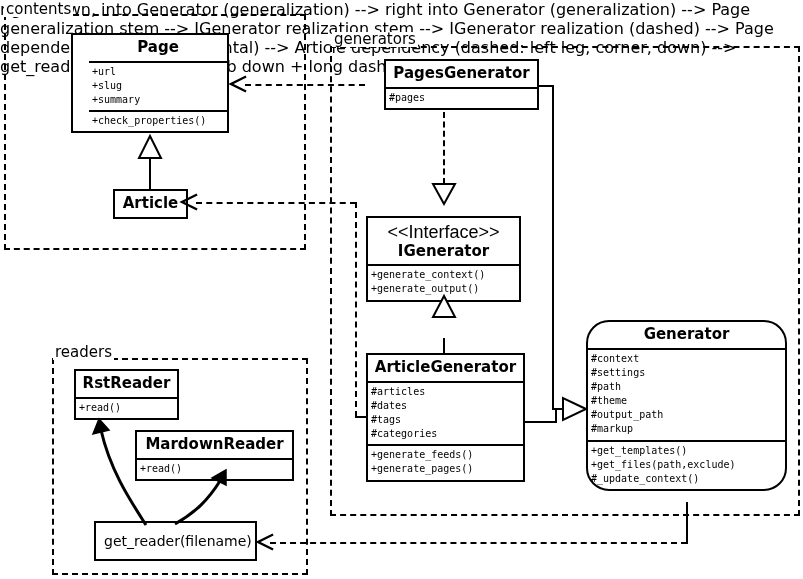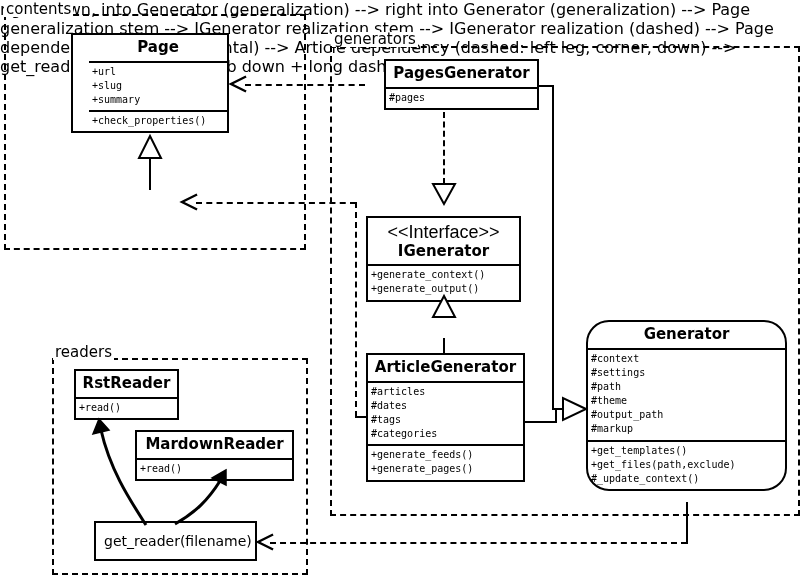--- a/index.html
+++ b/index.html
@@ -188,20 +188,23 @@
       <div>+slug</div>
       <div>+summary</div>
     </div>
     <div class="uml-sep"></div>
     <div class="uml-members">
       <div>+check_properties()</div>
     </div>
   </div>
 
   
+  <div class="uml" style="left:113px; top:189px; width:75px;">
+    <div class="uml-name">Article</div>
+  </div>
 
   
   <div class="uml" style="left:384px; top:59px; width:155px;">
     <div class="uml-name">PagesGenerator</div>
     <div class="uml-sep"></div>
     <div class="uml-members">
       <div>#pages</div>
     </div>
   </div>
 

